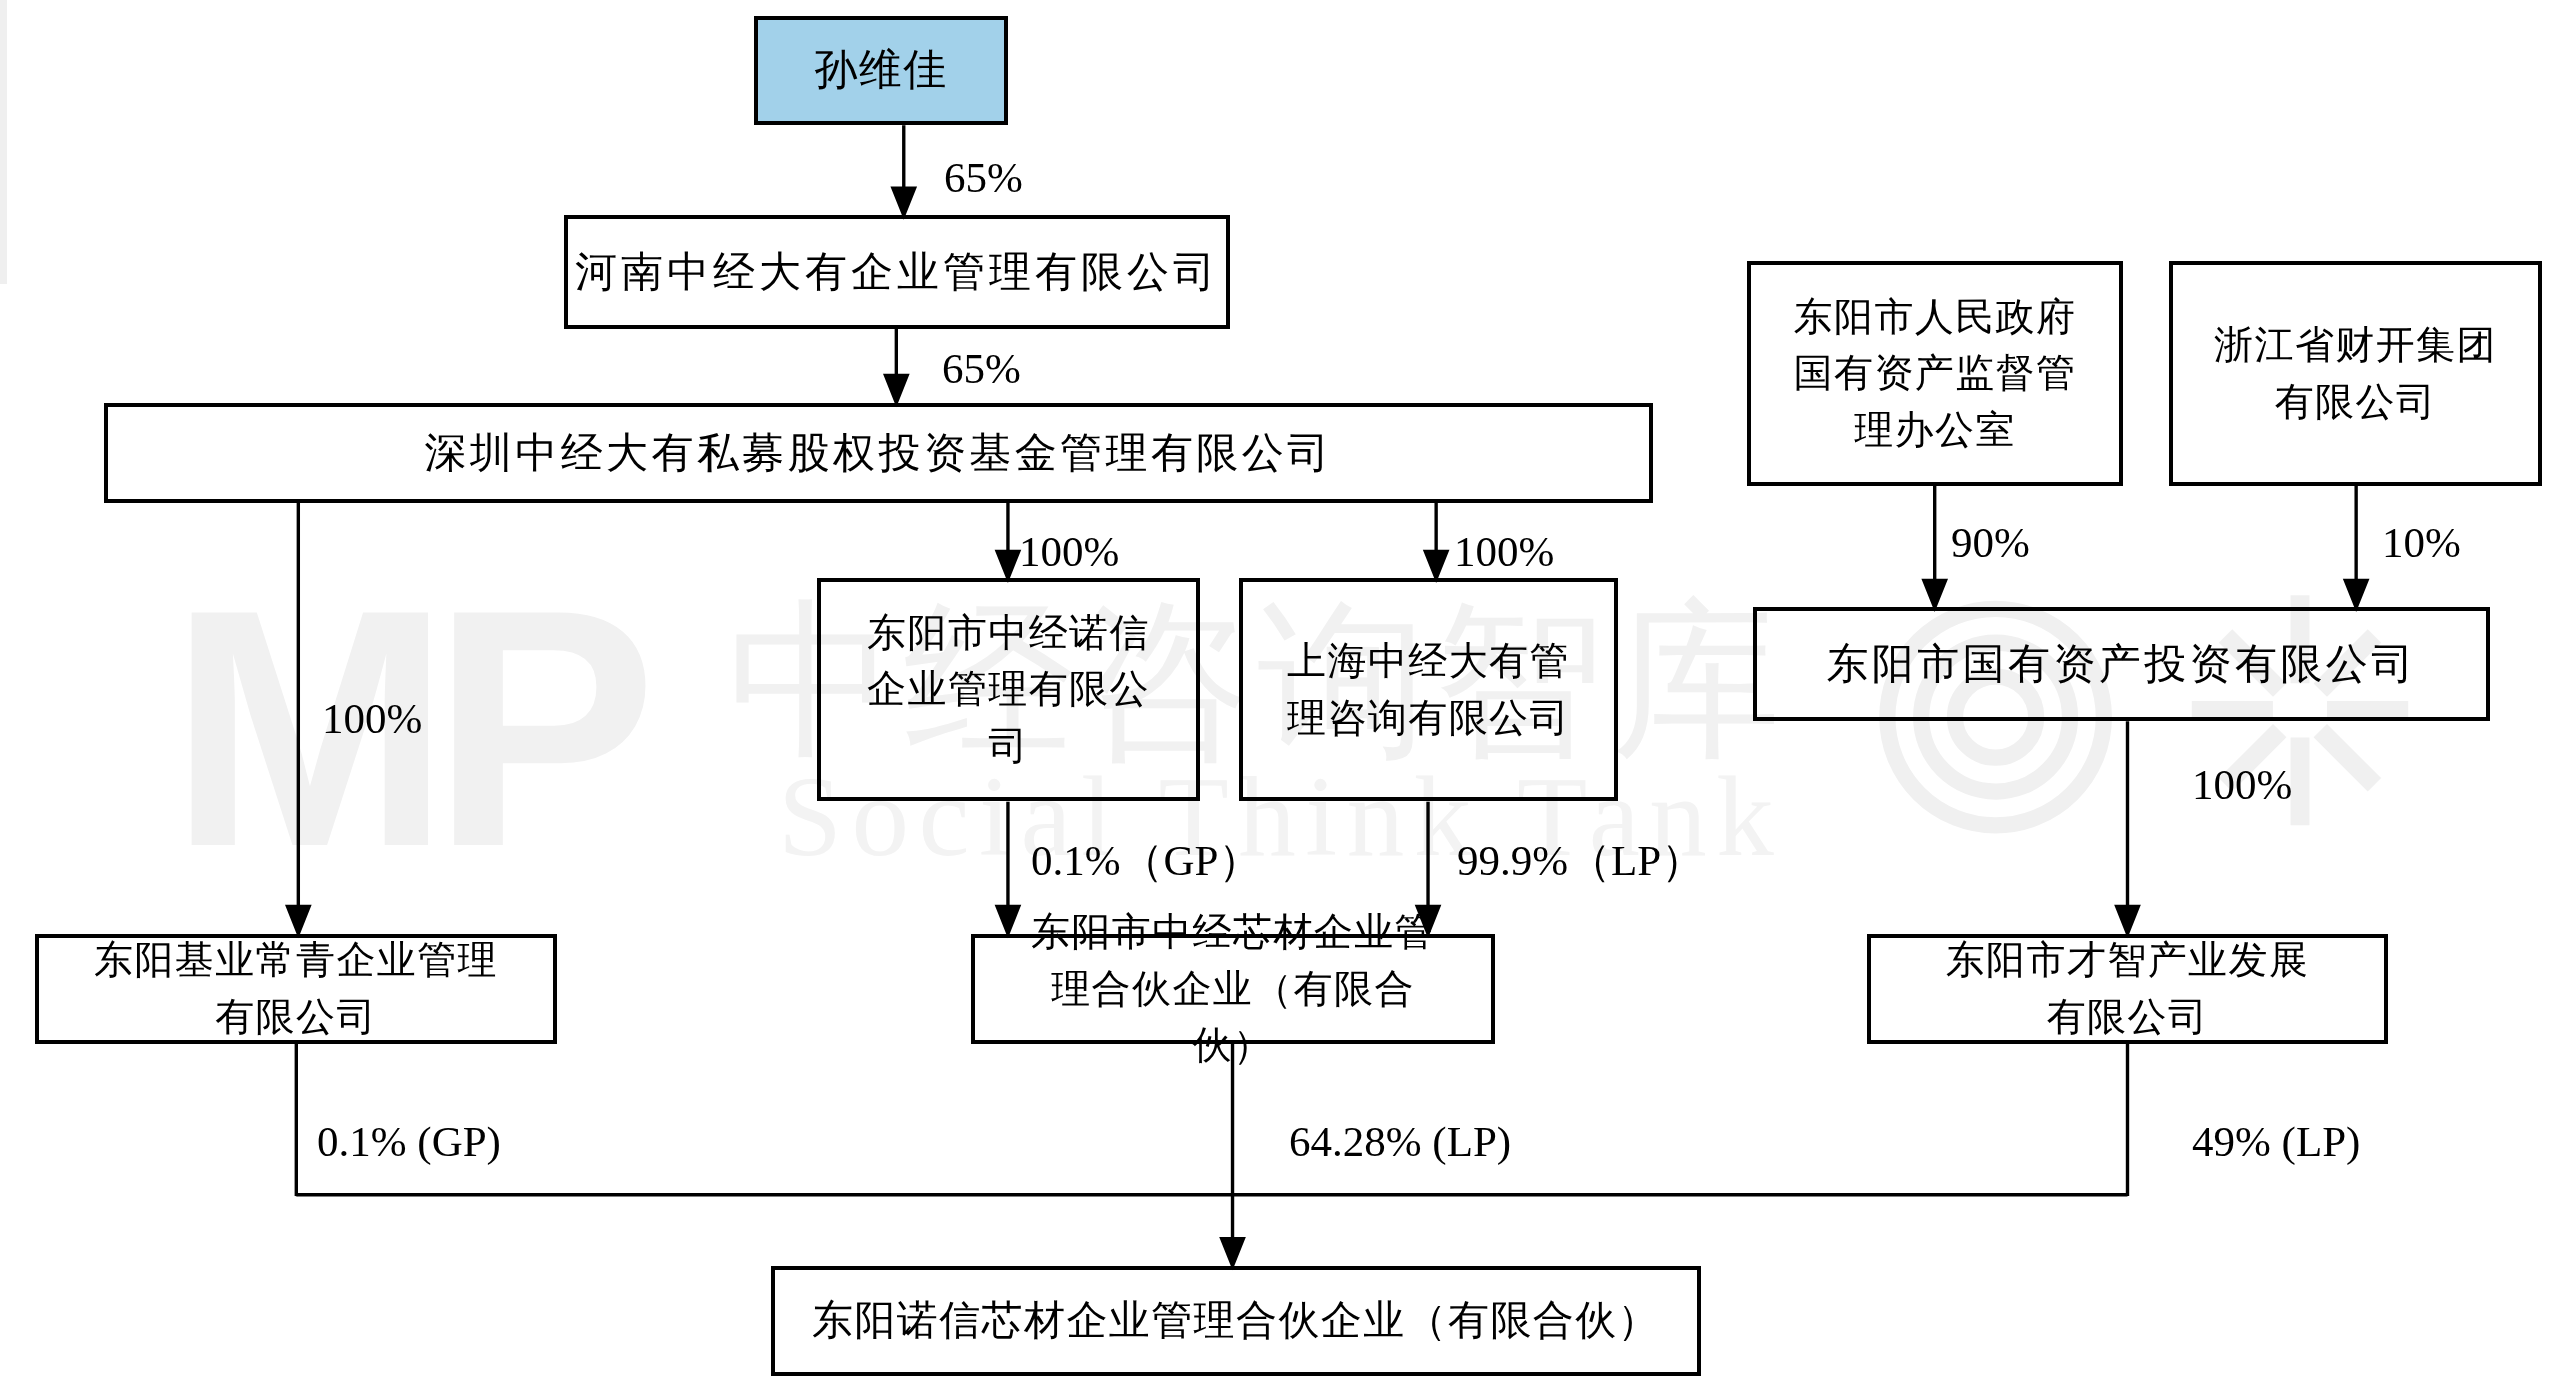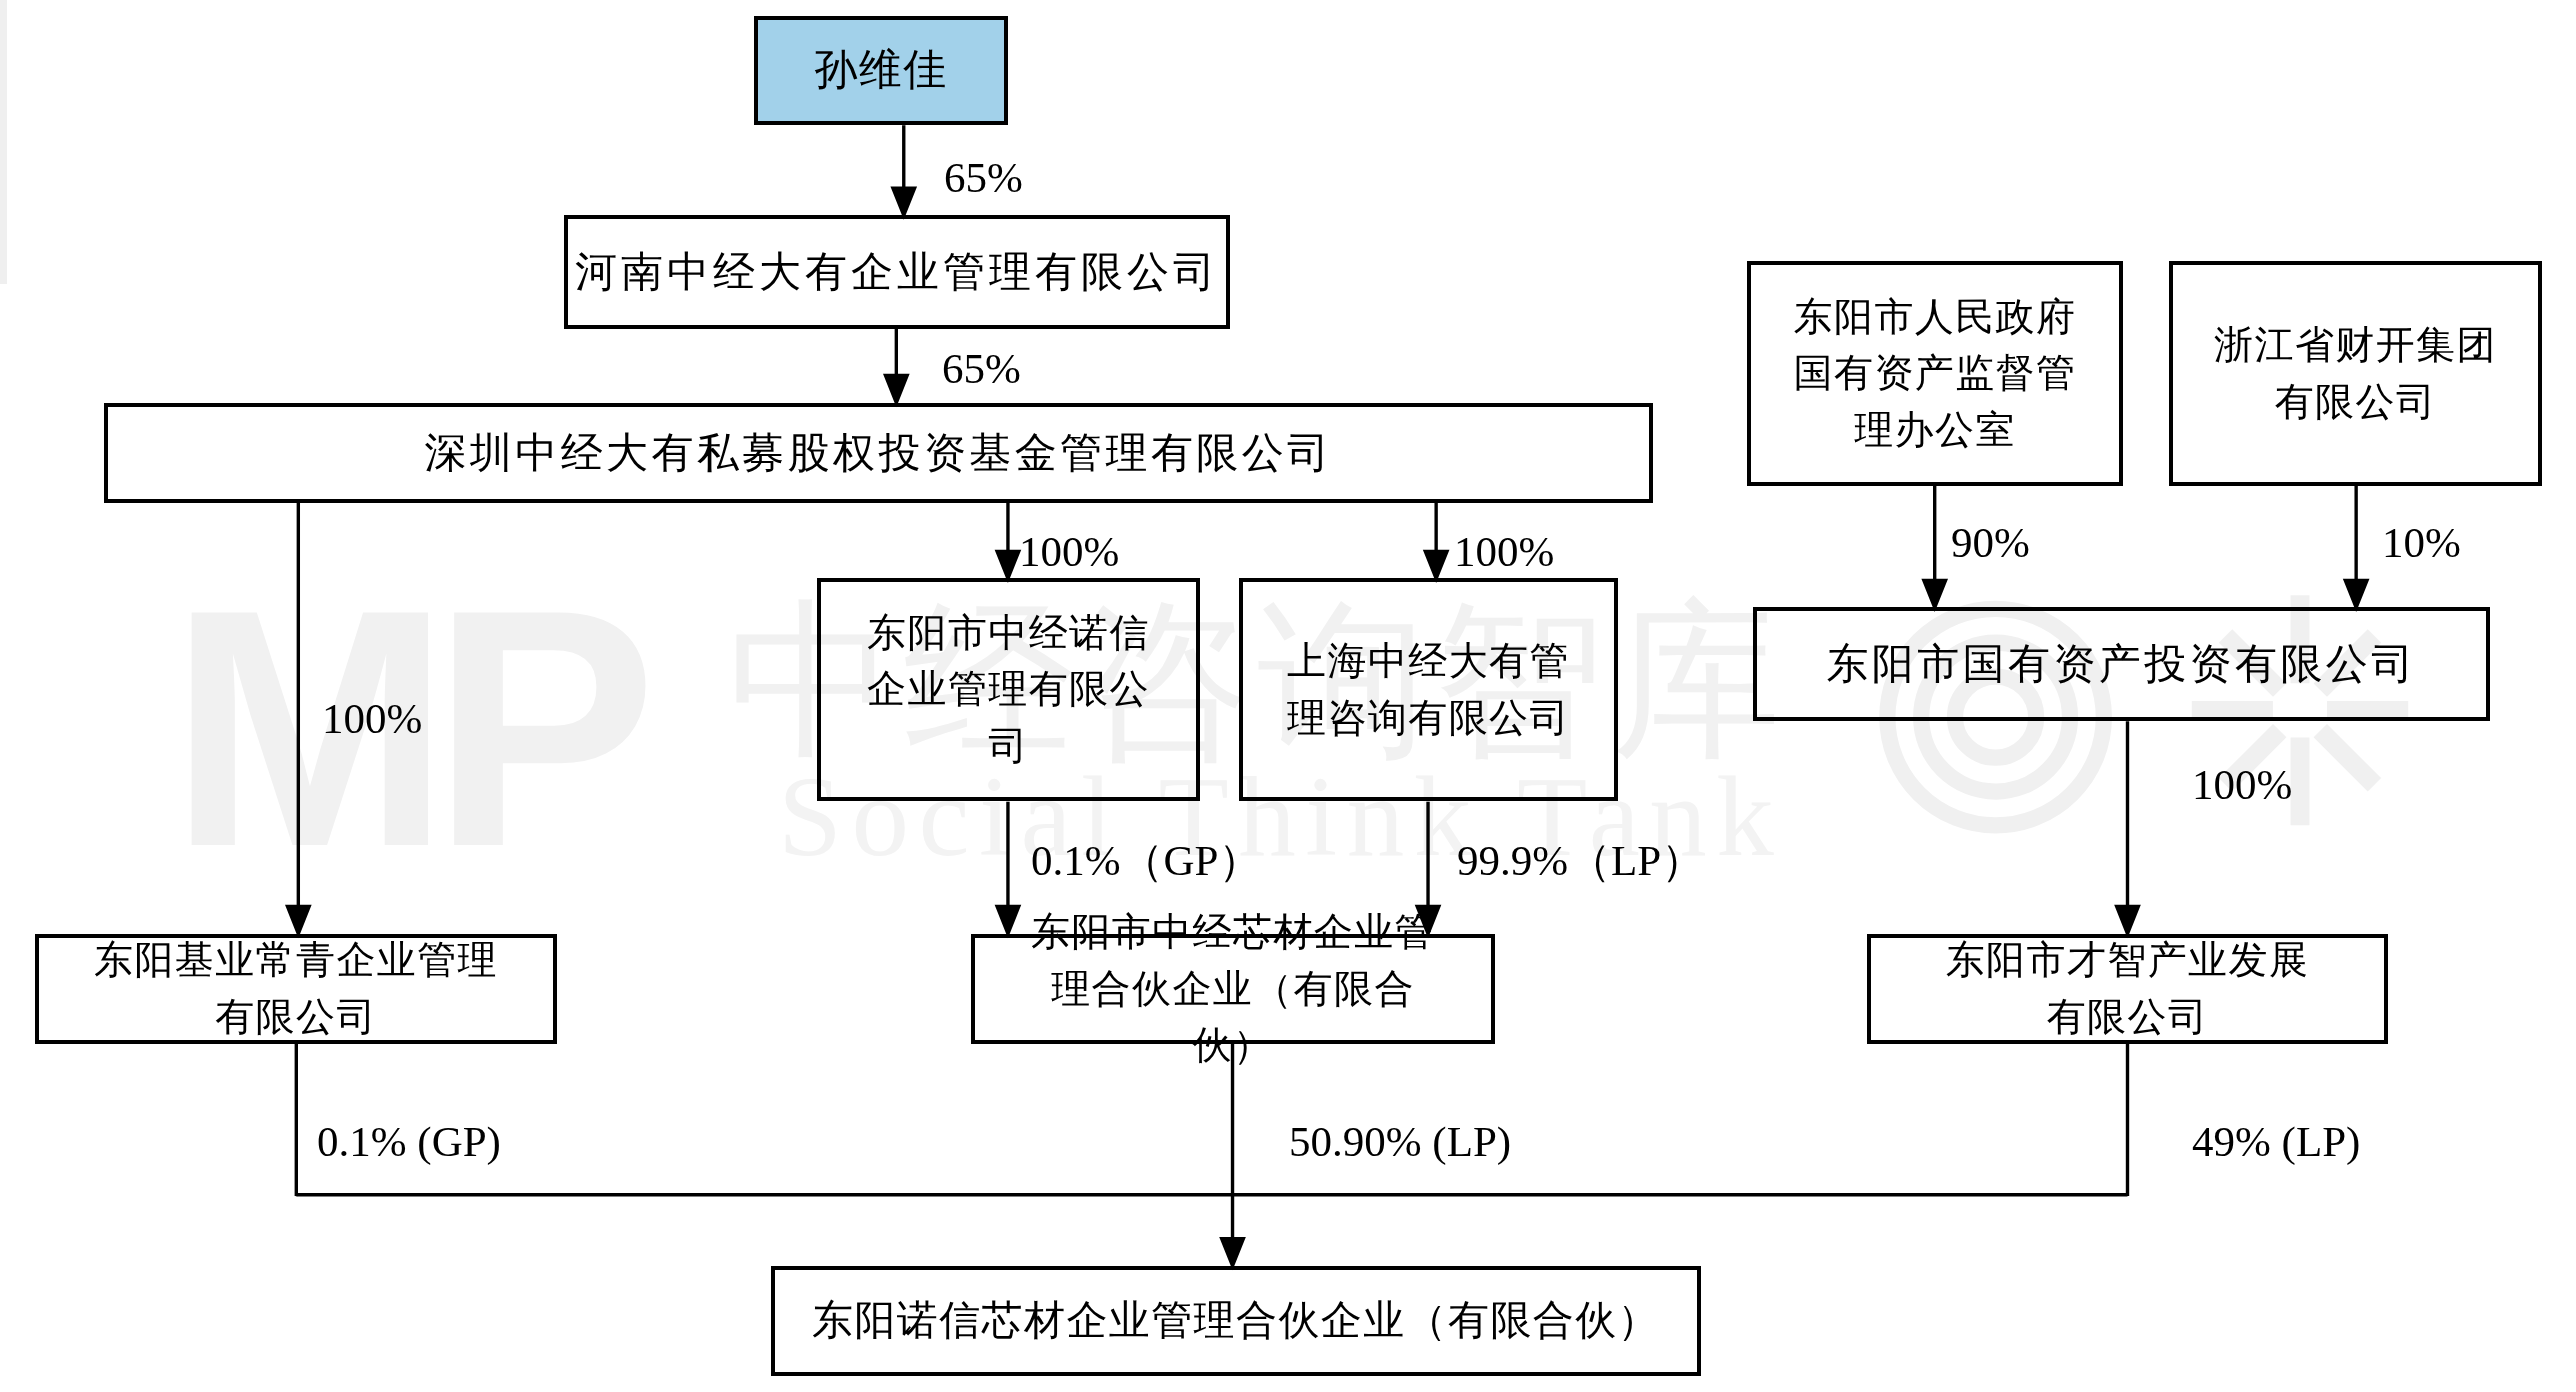--- a/index.html
+++ b/index.html
@@ -162,17 +162,17 @@
   <span class="edge-label" id="lbl-e1">65%</span>
   <span class="edge-label" id="lbl-e2">100%</span>
   <span class="edge-label" id="lbl-e3">100%</span>
   <span class="edge-label" id="lbl-e4">100%</span>
   <span class="edge-label" id="lbl-e5">90%</span>
   <span class="edge-label" id="lbl-e6">10%</span>
   <span class="edge-label" id="lbl-e7">0.1%（GP）</span>
   <span class="edge-label" id="lbl-e8">99.9%（LP）</span>
   <span class="edge-label" id="lbl-e9">100%</span>
   <span class="edge-label" id="lbl-e10">0.1% (GP)</span>
-  <span class="edge-label" id="lbl-e11">50.90% (LP)</span>
+  <span class="edge-label" id="lbl-e11">64.28% (LP)</span>
   <span class="edge-label" id="lbl-e12">49% (LP)</span>
 
 </div>
 
 
 </body></html>

